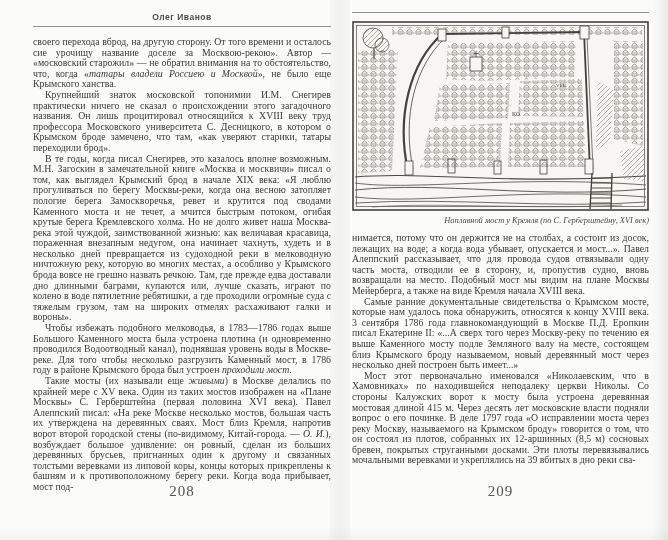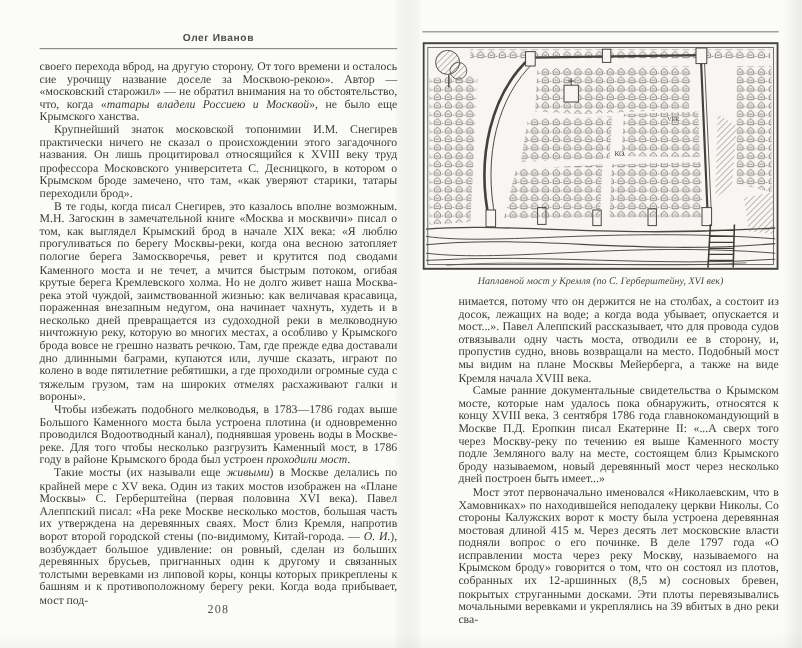--- a/index.html
+++ b/index.html
@@ -12,21 +12,21 @@
   }
   .spread{position:absolute;inset:0;background:#fbfbf9;}
   
   .gutter-shade{position:absolute;left:330px;top:0;width:20px;height:540px;
     background:linear-gradient(to right, rgba(0,0,0,0.02), rgba(0,0,0,0.045) 50%, rgba(0,0,0,0.02));pointer-events:none;}
   .right-edge-shade{position:absolute;right:0;top:0;width:16px;height:540px;
     background:linear-gradient(to left, rgba(0,0,0,0.07), rgba(0,0,0,0));pointer-events:none;}
   .bottom-shade{position:absolute;left:0;bottom:0;width:668px;height:14px;
     background:linear-gradient(to top, rgba(0,0,0,0.03), rgba(0,0,0,0));pointer-events:none;}
 
-  .page{position:absolute;top:22px;height:504px;}
+  .page{position:absolute;top:8px;height:504px;}
   .page.left{left:33px;width:298px;}
   .page.right{left:352px;width:297px;}
 
   .running-head{
     font-family:"Liberation Sans", sans-serif;
     font-size:8.5px;font-weight:600;letter-spacing:.5px;
     color:#4d4c49;text-align:center;padding-top:4px;
   }
   .head-rule{border:none;border-top:1px solid #8f8d89;margin:4px 0 0 0;height:0;}
 
@@ -34,30 +34,30 @@
     margin-top:10px;
     font-size:9.8px;line-height:10.6px;color:#3c3a36;
     text-align:justify;
   }
   .para{margin:0;}
   .para.indent{text-indent:12px;}
   .para em{}
 
   .page-number{
     position:absolute;bottom:12px;left:0;width:100%;
-    text-align:center;font-size:10px;color:#55534f;letter-spacing:1px;
+    text-align:center;font-size:15px;color:#55534f;letter-spacing:1px;
   }
 
   .figure{margin-top:8px;}
   .figure svg{display:block;}
   .fig-caption{
     font-size:8.4px;font-style:italic;color:#4a4844;
-    text-align:center;margin-top:5px;
+    text-align:right;margin-top:5px;
   }
-  .right .body-text{margin-top:8px;margin-left:30px;}
+  .right .body-text{margin-top:8px;}
 </style>
 </head>
 <body>
 
 <div class="spread">
 
   <div class="page left">
     <div class="running-head">Олег Иванов</div>
     <hr class="head-rule">
     <div class="body-text">
@@ -152,18 +152,19 @@
         <polygon points="268,130 292,125 292,160 272,158" fill="url(#hatch)" stroke="none"></polygon>
       </svg>
     </div>
     <div class="fig-caption">Наплавной мост у Кремля (по С. Герберштейну, XVI век)</div>
 
     <div class="body-text">
         <p class="para"><span>нимается, потому что он держится не на столбах, а состоит из досок, лежащих на воде; а когда вода убывает, опускается и мост...». Павел Алеппский рассказывает, что для провода судов отвязывали одну часть моста, отводили ее в сторону, и, пропустив судно, вновь возвращали на место. Подобный мост мы видим на плане Москвы Мейерберга, а также на виде Кремля начала XVIII века.</span></p>
         <p class="para indent"><span>Самые ранние документальные свидетельства о Крымском мосте, которые нам удалось пока обнаружить, относятся к концу XVIII века. 3 сентября 1786 года главнокомандующий в Москве П.Д. Еропкин писал Екатерине II: «...А сверх того через Москву-реку по течению ея выше Каменного мосту подле Земляного валу на месте, состоящем близ Крымского броду называемом, новый деревянный мост через несколько дней построен быть имеет...»</span></p>
         <p class="para indent"><span>Мост этот первоначально именовался «Николаевским, что в Хамовниках» по находившейся неподалеку церкви Николы. Со стороны Калужских ворот к мосту была устроена деревянная мостовая длиной 415 м. Через десять лет московские власти подняли вопрос о его починке. В деле 1797 года «О исправлении моста через реку Москву, называемого на Крымском броду» говорится о том, что он состоял из плотов, собранных их 12-аршинных (8,5 м) сосновых бревен, покрытых струганными досками. Эти плоты перевязывались мочальными веревками и укреплялись на 39 вбитых в дно реки сва-</span></p>
       </div>
+    <div class="page-number">209</div>
   </div>
 
   <div class="gutter-shade"></div>
   <div class="right-edge-shade"></div>
   <div class="bottom-shade"></div>
 </div>
 
 </body></html>

